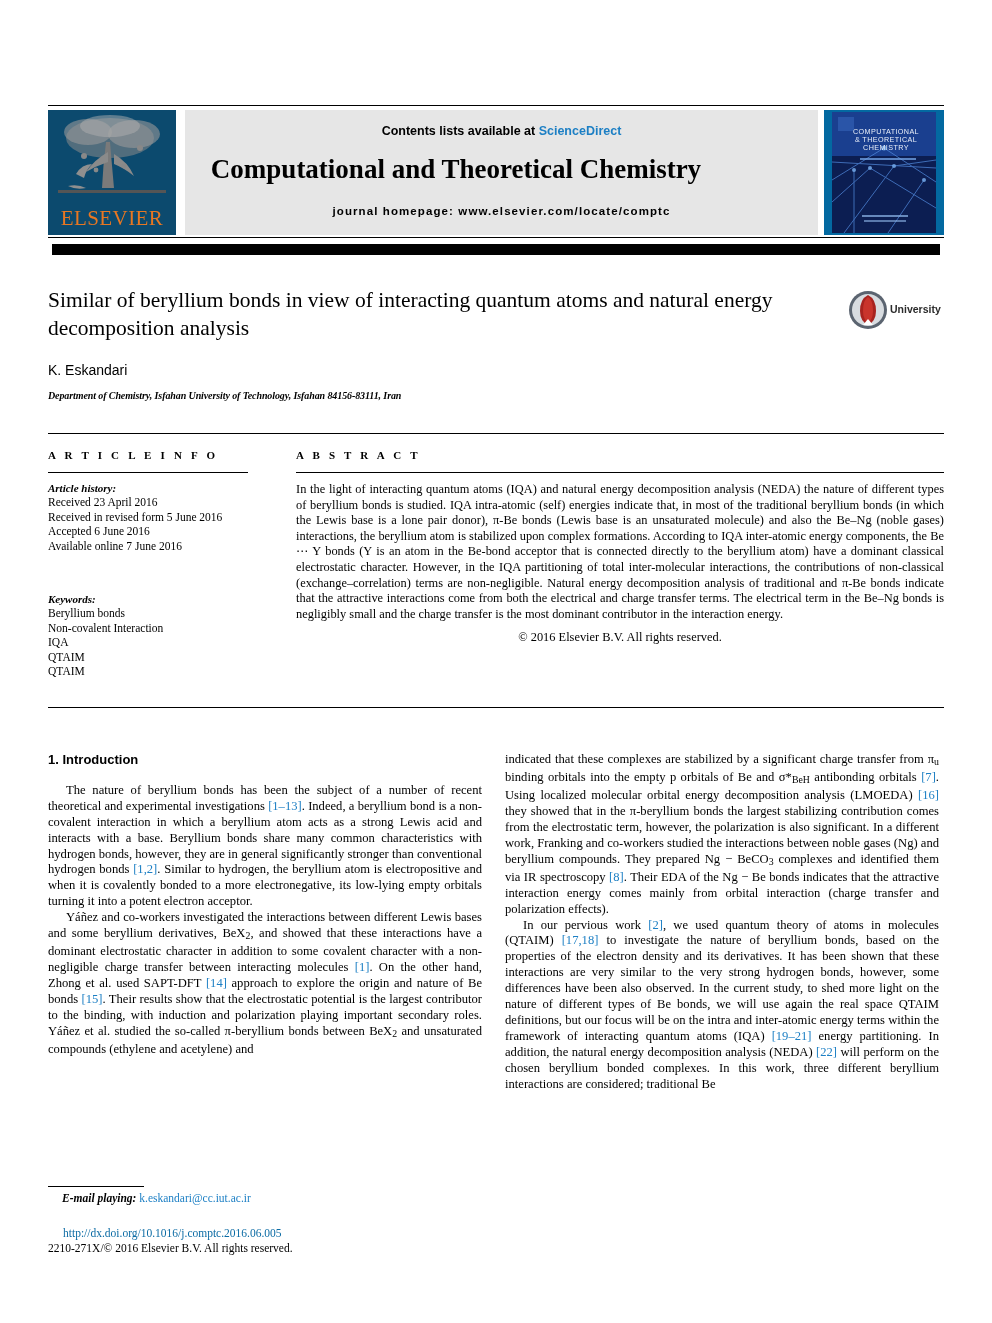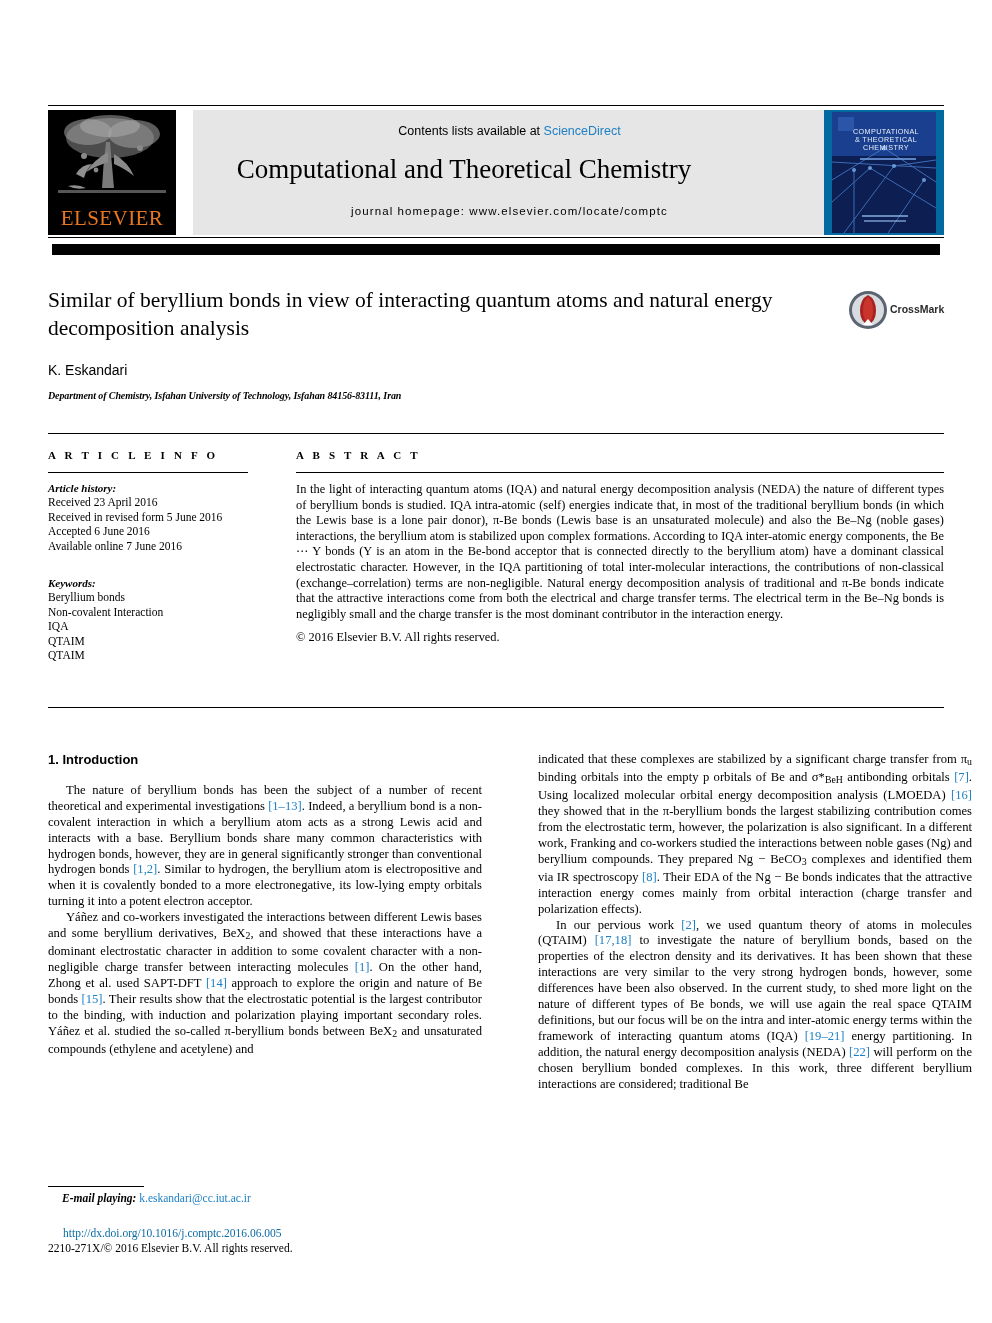--- a/index.html
+++ b/index.html
@@ -44,38 +44,39 @@
   }
   .header-band {
     position: absolute;
     left: 48px; top: 110px;
     width: 896px; height: 125px;
   }
   .elsevier-box {
     position: absolute;
     left: 0; top: 0;
     width: 128px; height: 125px;
-    background: #000000;
+    background: #0c4a6e;
   }
   .tree-svg { position: absolute; left: 6px; top: 2px; }
   .elsevier-word {
     position: absolute;
     left: 2px; bottom: 4px;
     width: 124px;
     text-align: center;
     font-family: "Liberation Serif", serif;
     font-size: 21px;
     letter-spacing: .4px;
     color: #e87722;
   }
   .grey-panel {
     position: absolute;
-    left: 145px; top: 0;
+    left: 137px; top: 0;
     width: 633px; height: 125px;
     background: #e6e6e6;
+    font-weight: bold;
   }
   .contents-line {
     position: absolute;
     left: 0; top: 14px;
     width: 633px;
     text-align: center;
     font-size: 12.5px;
     font-family: "Liberation Sans", sans-serif;
   }
   .contents-line .sd { color: #1c7fc4; }
@@ -175,49 +176,49 @@
   .meta-head {
     font-style: italic;
     font-weight: bold;
     font-size: 11px;
     margin-bottom: 1px;
   }
   .meta-line {
     font-size: 11.5px;
     line-height: 14.5px;
   }
-  .kw-block { margin-top: 24px; }
+  .kw-block { margin-top: 40px; }
   .abstract-text {
     font-size: 12.4px;
     line-height: 15.6px;
     text-align: justify;
   }
   .copyright-line {
     margin-top: 8px;
-    text-align: left;
+    text-align: center;
     font-size: 12.4px;
   }
   .info-rule-bot {
     position: absolute;
     left: 48px; top: 707px;
     width: 896px; height: 1px;
     background: #000;
   }
 
   
   .col {
     position: absolute;
     top: 752px;
     width: 434px;
     font-size: 12.6px;
     line-height: 15.9px;
     text-align: justify;
   }
   .col-left  { left: 48px; }
-  .col-right { left: 538px; }
+  .col-right { left: 505px; }
   .sec-head {
     font-family: "Liberation Sans", sans-serif;
     font-weight: bold;
     font-size: 13px;
     margin: 0 0 15px 0;
   }
   .col p { margin: 0; text-indent: 18px; }
   .ref { color: #1c7fc4; }
   .link { color: #1c7fc4; }
 
@@ -327,21 +328,21 @@
   </div>
 
   <div class="crossmark">
     <svg width="40" height="40" viewBox="0 0 40 40">
       <circle cx="20" cy="20" r="19" fill="#5b6470"></circle>
       <circle cx="20" cy="20" r="16" fill="#d8dce0"></circle>
       <path d="M20 5 q8 4 8 16 q0 10 -8 14 q-8 -4 -8 -14 q0 -12 8 -16 z" fill="#a8231f"></path>
       <path d="M20 7 q5 3 5 14 q0 8 -5 12 q-5 -4 -5 -12 q0 -11 5 -14 z" fill="#c9342c"></path>
       <path d="M20 29 l5 6 l-10 0 z" fill="#ffffff"></path>
     </svg>
-    <span class="cm-label">CrossMark</span>
+    <span class="cm-label">University</span>
   </div>
 
   <div class="info-rule-top"></div>
 
   <div class="info-col">
     <div class="sect-caps">A R T I C L E  I N F O</div>
     <div class="hairline"></div>
     <div class="meta-head">Article history:</div>
     <div class="meta-line">Received 23 April 2016</div>
     <div class="meta-line">Received in revised form 5 June 2016</div>

